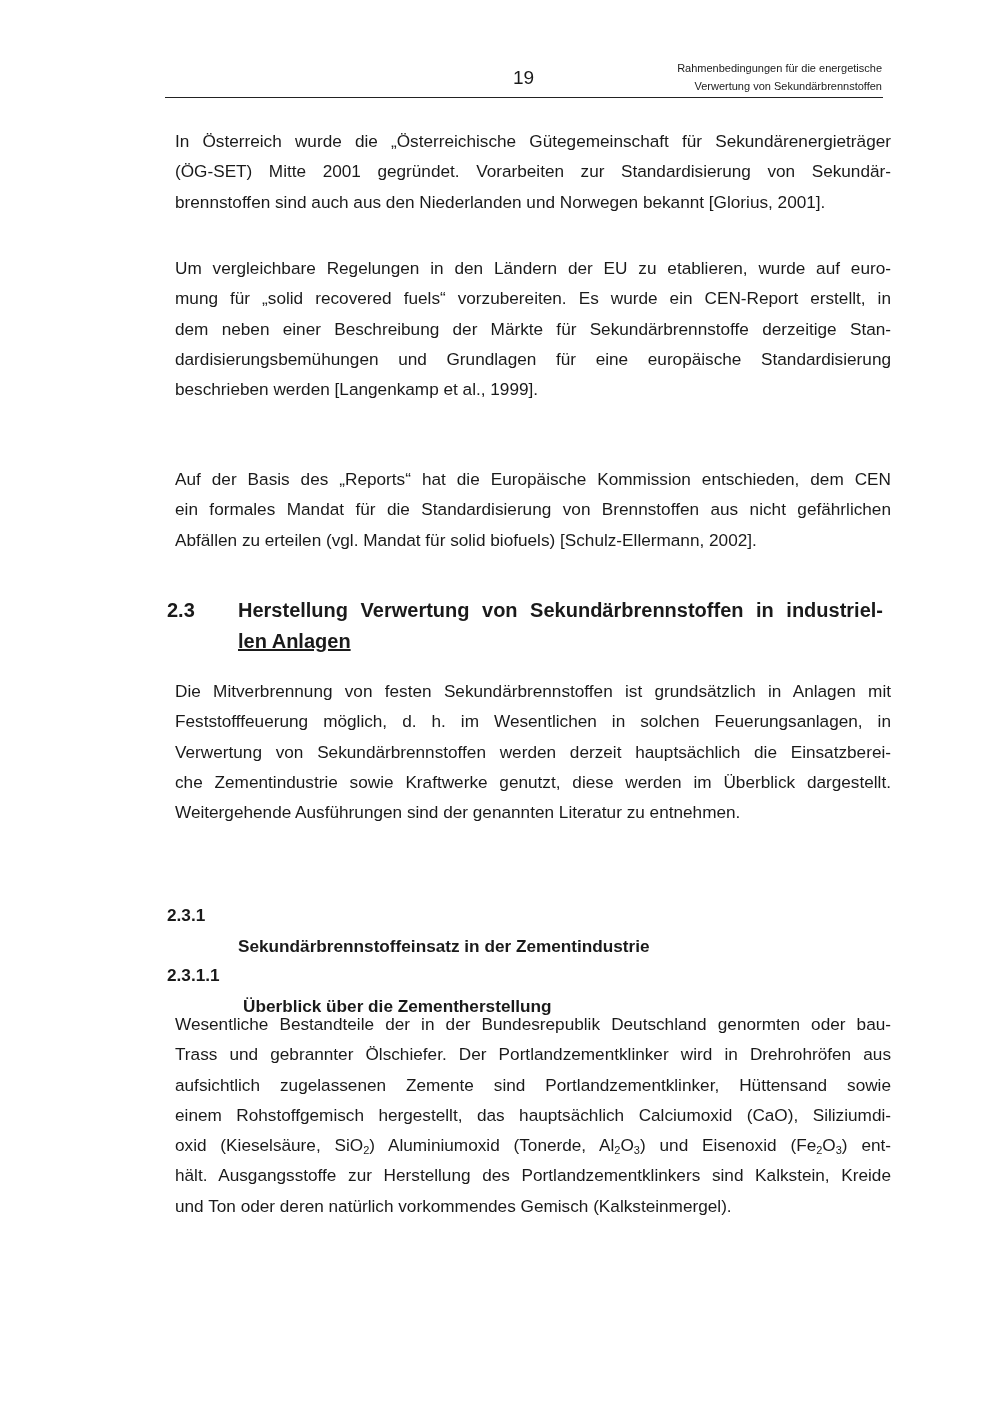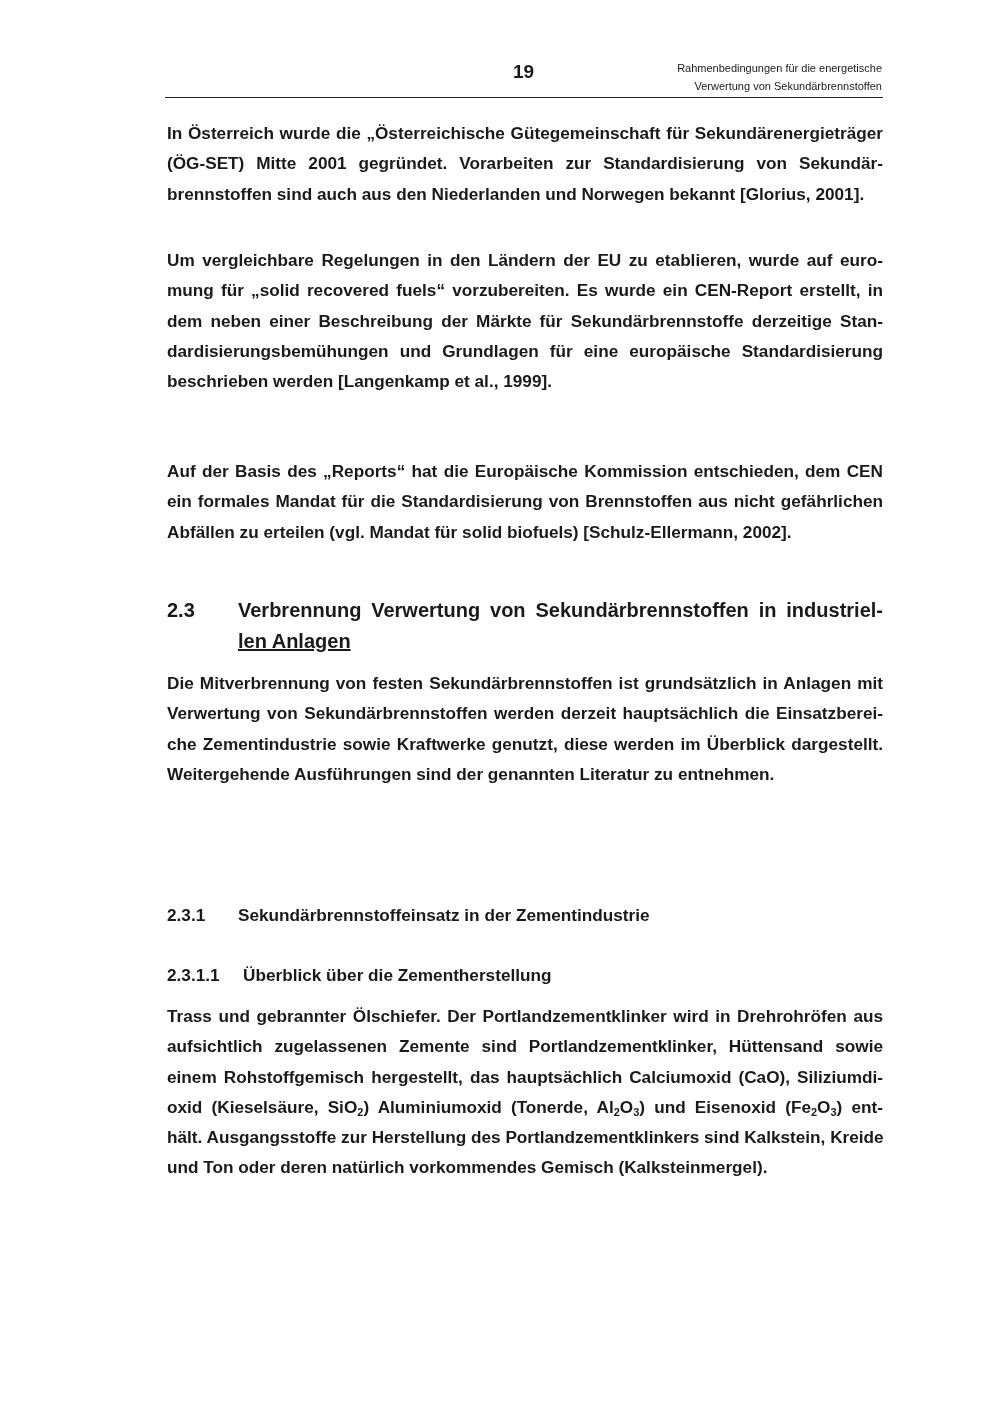--- a/index.html
+++ b/index.html
@@ -1,35 +1,35 @@
 <!DOCTYPE html>
 <html><head>
   <meta charset="utf-8">
   <style>
     html, body { margin: 0; padding: 0; background: #ffffff; }
     body { width: 1000px; height: 1415px; position: relative; overflow: hidden;
       font-family: "Liberation Sans", sans-serif; color: #1a1a1a; }
     .header { position: absolute; left: 165px; top: 56px; width: 718px; height: 41px;
       border-bottom: 1.5px solid #222; }
-    .page-number { position: absolute; left: 348px; top: 5px; font-size: 19px; font-weight: bold; }
+    .page-number { position: absolute; left: 348px; top: 11px; font-size: 19px; }
     .running-title { position: absolute; right: 1px; top: 3px; text-align: right;
       font-size: 11px; line-height: 18px; }
     .para { position: absolute; left: 167px; width: 716px; font-size: 17.2px;
-      line-height: 30.3px; text-align: justify; margin: 0; font-weight: bold; }
+      line-height: 30.3px; text-align: justify; margin: 8px; }
     .para .line { display: block; text-align: justify; text-align-last: justify; white-space: nowrap; }
     .para .line.last { text-align-last: left; }
     .h2 { position: absolute; left: 167px; top: 595px; width: 716px; font-weight: bold;
       font-size: 20px; line-height: 31px; }
     .h2 .num { position: absolute; left: 0; top: 0; }
     .h2 .title { position: absolute; left: 71px; width: 645px; }
     .h2 .title .line { display: block; text-align-last: justify; white-space: nowrap; }
     .h2 .title .line.last { text-align-last: left; text-decoration: underline; }
     .h3 { position: absolute; left: 167px; font-weight: bold; font-size: 17.2px; line-height: 24px; }
     .h3 .num { position: absolute; left: 0; top: 0; }
-    .h3 .title { position: absolute; white-space: nowrap; }
+    .h3 .title { position: absolute; white-space: nowrap; margin-top: 31px; }
     sub { font-size: 11px; vertical-align: -3px; line-height: 0; }
   </style>
 </head>
 <body>
 
 <div class="header">
   <span class="page-number">19</span>
   <div class="running-title">
     <div>Rahmenbedingungen für die energetische</div>
     <div>Verwertung von Sekundärbrennstoffen</div>
@@ -52,42 +52,44 @@
 
 <p class="para" style="top:456px">
   <span class="line">Auf der Basis des „Reports“ hat die Europäische Kommission entschieden, dem CEN</span>
   <span class="line">ein formales Mandat für die Standardisierung von Brennstoffen aus nicht gefährlichen</span>
   <span class="line last">Abfällen zu erteilen (vgl. Mandat für solid biofuels) [Schulz-Ellermann, 2002].</span>
 </p>
 
 <div class="h2">
   <span class="num">2.3</span>
   <div class="title">
-    <span class="line">Verbrennung Verwertung von Sekundärbrennstoffen in industriel-</span>
+    <span class="line">Herstellung Verwertung von Sekundärbrennstoffen in industriel-</span>
     <span class="line last">len Anlagen</span>
   </div>
 </div>
 
 <p class="para" style="top:668px">
   <span class="line">Die Mitverbrennung von festen Sekundärbrennstoffen ist grundsätzlich in Anlagen mit</span>
+  <span class="line">Feststofffeuerung möglich, d. h. im Wesentlichen in solchen Feuerungsanlagen, in</span>
   <span class="line">Verwertung von Sekundärbrennstoffen werden derzeit hauptsächlich die Einsatzberei-</span>
   <span class="line">che Zementindustrie sowie Kraftwerke genutzt, diese werden im Überblick dargestellt.</span>
   <span class="line last">Weitergehende Ausführungen sind der genannten Literatur zu entnehmen.</span>
 </p>
 
 <div class="h3" style="top:903px">
   <span class="num">2.3.1</span>
   <span class="title" style="left:71px">Sekundärbrennstoffeinsatz in der Zementindustrie</span>
 </div>
 
 <div class="h3" style="top:963px">
   <span class="num">2.3.1.1</span>
   <span class="title" style="left:76px">Überblick über die Zementherstellung</span>
 </div>
 
 <p class="para" style="top:1001px">
+  <span class="line">Wesentliche Bestandteile der in der Bundesrepublik Deutschland genormten oder bau-</span>
   <span class="line">Trass und gebrannter Ölschiefer. Der Portlandzementklinker wird in Drehrohröfen aus</span>
   <span class="line">aufsichtlich zugelassenen Zemente sind Portlandzementklinker, Hüttensand sowie</span>
   <span class="line">einem Rohstoffgemisch hergestellt, das hauptsächlich Calciumoxid (CaO), Siliziumdi-</span>
   <span class="line"><span>oxid (Kieselsäure, SiO</span><sub>2</sub><span>) Aluminiumoxid (Tonerde, Al</span><sub>2</sub><span>O</span><sub>3</sub><span>) und Eisenoxid (Fe</span><sub>2</sub><span>O</span><sub>3</sub><span>) ent-</span></span>
   <span class="line">hält. Ausgangsstoffe zur Herstellung des Portlandzementklinkers sind Kalkstein, Kreide</span>
   <span class="line last">und Ton oder deren natürlich vorkommendes Gemisch (Kalksteinmergel).</span>
 </p>
 
 </body></html>

